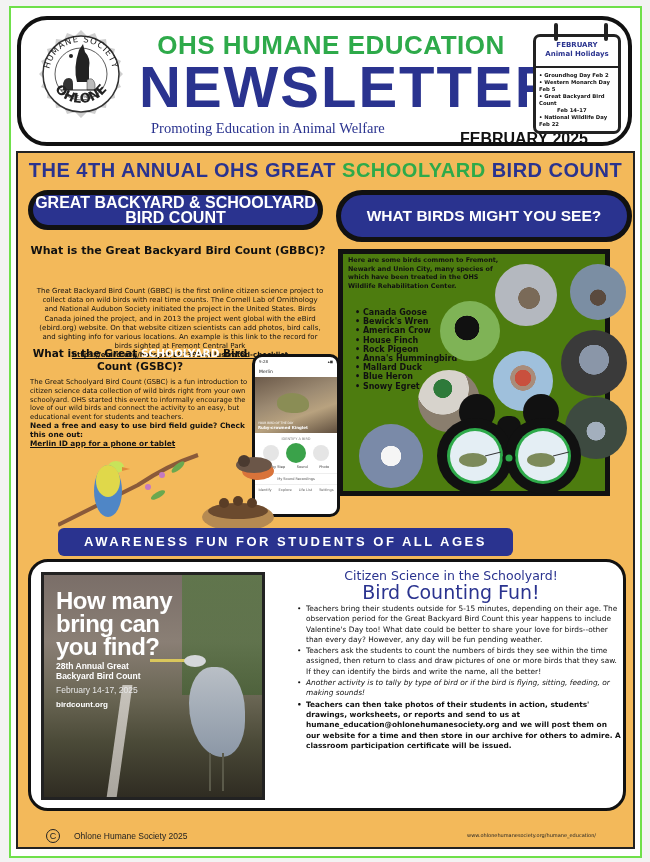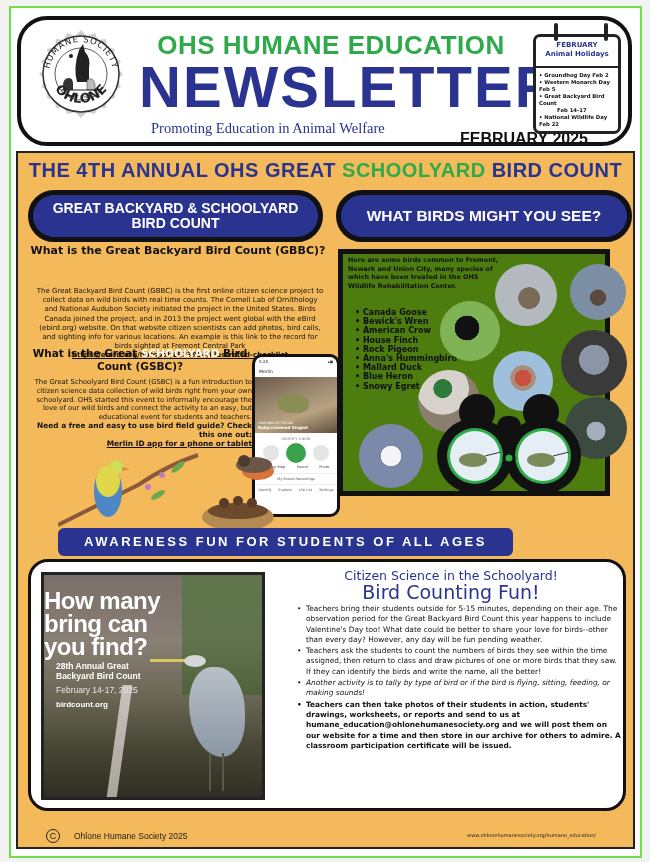--- a/index.html
+++ b/index.html
@@ -22,29 +22,29 @@
   .cal-list li::before { content: "• "; }
   .cal-list .sub { padding-left: 18px; }
   .cal-list .sub::before { content: ""; }
 
   
   .body-panel { position: absolute; left: 5px; top: 143px; width: 619px; height: 698px; background: #f3b95a; border: 2px solid #222; }
   .banner-title { position: absolute; left: 0; top: 6px; width: 100%; text-align: center; color: #2a338f; font-family: "Liberation Sans", sans-serif; font-weight: bold; font-size: 20px; letter-spacing: 0.5px; }
   .banner-title .green { color: #2eaa4a; }
 
   .pill { position: absolute; background: #2a338f; border: 5px solid #111; border-radius: 28px; color: #fff; font-family: "Liberation Sans", sans-serif; font-weight: bold; text-align: center; display: flex; align-items: center; justify-content: center; }
-  .pill1 { left: 10px; top: 37px; width: 295px; height: 52px; font-size: 14px; line-height: 15px; }
+  .pill1 { left: 10px; top: 37px; width: 295px; height: 40px; font-size: 16px; line-height: 15px; }
   .pill2 { left: 318px; top: 37px; width: 296px; height: 52px; font-size: 15.5px; }
 
   .q1 { position: absolute; left: 10px; top: 91px; width: 300px; text-align: center; font-weight: bold; font-size: 11px; color: #111; }
   .p1 { position: absolute; left: 17px; top: 116px; width: 290px; text-align: center; font-size: 7px; line-height: 9.2px; color: #111; margin-top: 18px; }
   .p1 .link { text-decoration: underline; font-weight: bold; }
   .q2 { position: absolute; left: 12px; top: 194px; width: 220px; text-align: center; font-weight: bold; font-size: 10.5px; line-height: 13px; color: #111; }
   .q2 .white { color: #fff; }
-  .p2 { position: absolute; left: 12px; top: 225px; width: 222px; text-align: right; font-size: 6.8px; line-height: 8.8px; color: #111; }
+  .p2 { position: absolute; left: 12px; top: 225px; width: 222px; text-align: left; font-size: 6.8px; line-height: 8.8px; color: #111; }
   .p2 .bold { font-weight: bold; font-size: 7.4px; }
   .p2 .link { text-decoration: underline; font-weight: bold; font-size: 7.4px; }
 
   .phone { position: absolute; left: 234px; top: 201px; width: 88px; height: 163px; border: 3px solid #111; border-radius: 10px; background: #fff; overflow: hidden; }
   .phone-bar { font-size: 4px; padding: 2px 4px; color: #333; display: flex; justify-content: space-between; }
   .phone-brand { font-size: 4.5px; padding: 3px 4px; color: #222; }
   .phone-photo { height: 56px; background: linear-gradient(160deg,#6c5a4a 0%,#9c8a72 40%,#b8a27f 65%,#5f4e3e 100%); position: relative; }
   .phone-photo .bird { position: absolute; left: 22px; top: 16px; width: 32px; height: 20px; background: #8a8d55; border-radius: 50% 60% 40% 50%; }
   .phone-photo .cap { position: absolute; left: 3px; bottom: 3px; color: #fff; font-size: 4px; font-weight: bold; }
   .phone-ident { font-size: 3.5px; text-align: center; color: #777; padding: 4px 0 2px; }
@@ -70,21 +70,21 @@
 
   
   .card { position: absolute; left: 10px; top: 406px; width: 598px; height: 252px; background: #fff; border: 3px solid #111; border-radius: 20px; }
   .poster { position: absolute; left: 10px; top: 10px; width: 224px; height: 228px; border: 3px solid #222; overflow: hidden; background: linear-gradient(180deg,#7a6e68 0%,#8a7f75 30%,#6a6654 55%,#4b4a38 75%,#2f2c22 100%); }
   .poster .glow { position: absolute; right: 0; top: 0; width: 80px; height: 120px; background: linear-gradient(180deg,#4f7a3a,#3c5f2c); opacity: 0.6; }
   .poster .rail { position: absolute; left: 70px; top: 110px; width: 10px; height: 120px; background: linear-gradient(180deg,#c8c4bc,#a7a39b); transform: skewX(-8deg); }
   .poster .heron-body { position: absolute; left: 145px; top: 92px; width: 56px; height: 90px; background: linear-gradient(180deg,#b9bfc6,#8b97a6); border-radius: 40% 50% 40% 60%; }
   .poster .heron-head { position: absolute; left: 140px; top: 80px; width: 22px; height: 12px; background: #d5d7da; border-radius: 50%; }
   .poster .heron-beak { position: absolute; left: 106px; top: 84px; width: 36px; height: 3px; background: #d9c65c; }
   .poster .heron-leg { position: absolute; top: 178px; width: 2px; height: 38px; background: #5b5a4a; }
-  .poster .t1 { position: absolute; left: 0; top: 14px; color: #fff; font-family: "Liberation Sans", sans-serif; font-weight: bold; font-size: 24px; line-height: 23px; letter-spacing: -0.5px; }
+  .poster .t1 { position: absolute; left: 12px; top: 14px; color: #fff; font-family: "Liberation Sans", sans-serif; font-weight: bold; font-size: 24px; line-height: 23px; letter-spacing: -0.5px; }
   .poster .t2 { position: absolute; left: 12px; top: 86px; color: #fff; font-family: "Liberation Sans", sans-serif; font-weight: bold; font-size: 8.5px; line-height: 10px; }
   .poster .t3 { position: absolute; left: 12px; top: 110px; color: #e6e6e6; font-family: Liberation Sans, sans-serif; font-size: 8.5px; }
   .poster .t4 { position: absolute; left: 12px; top: 125px; color: #fff; font-family: "Liberation Sans", sans-serif; font-weight: bold; font-size: 8px; }
 
   .card-title { position: absolute; left: 250px; top: 6px; width: 340px; text-align: center; color: #2a338f; font-family: "DejaVu Sans", sans-serif; font-size: 12.5px; line-height: 16px; }
   .card-list { position: absolute; left: 266px; top: 42px; width: 326px; font-size: 7.4px; line-height: 10.3px; color: #111; list-style: none; }
   .card-list li { position: relative; padding-left: 9px; margin-bottom: 1px; }
   .card-list li::before { content: "•"; position: absolute; left: 0; }
   .card-list .ital { font-style: italic; }
   .card-list .bold { font-weight: bold; }

